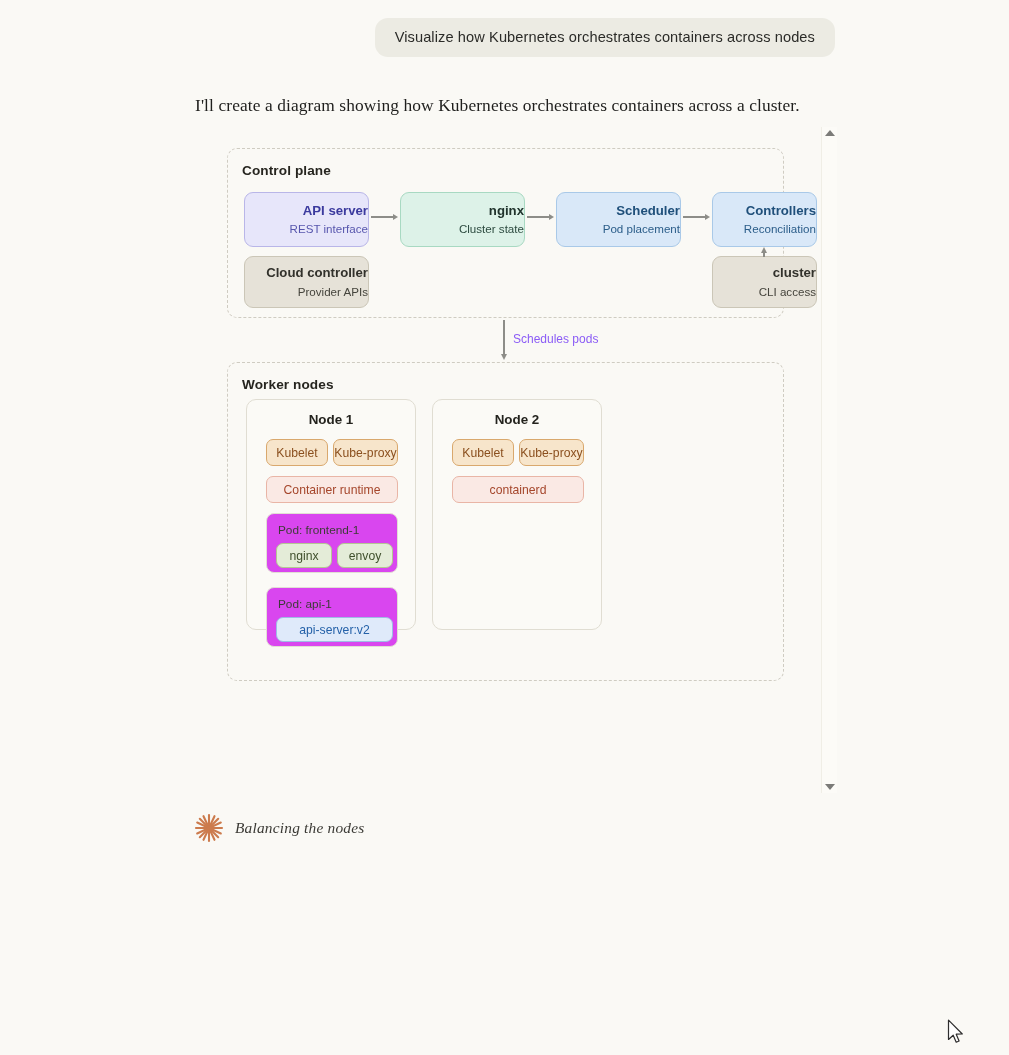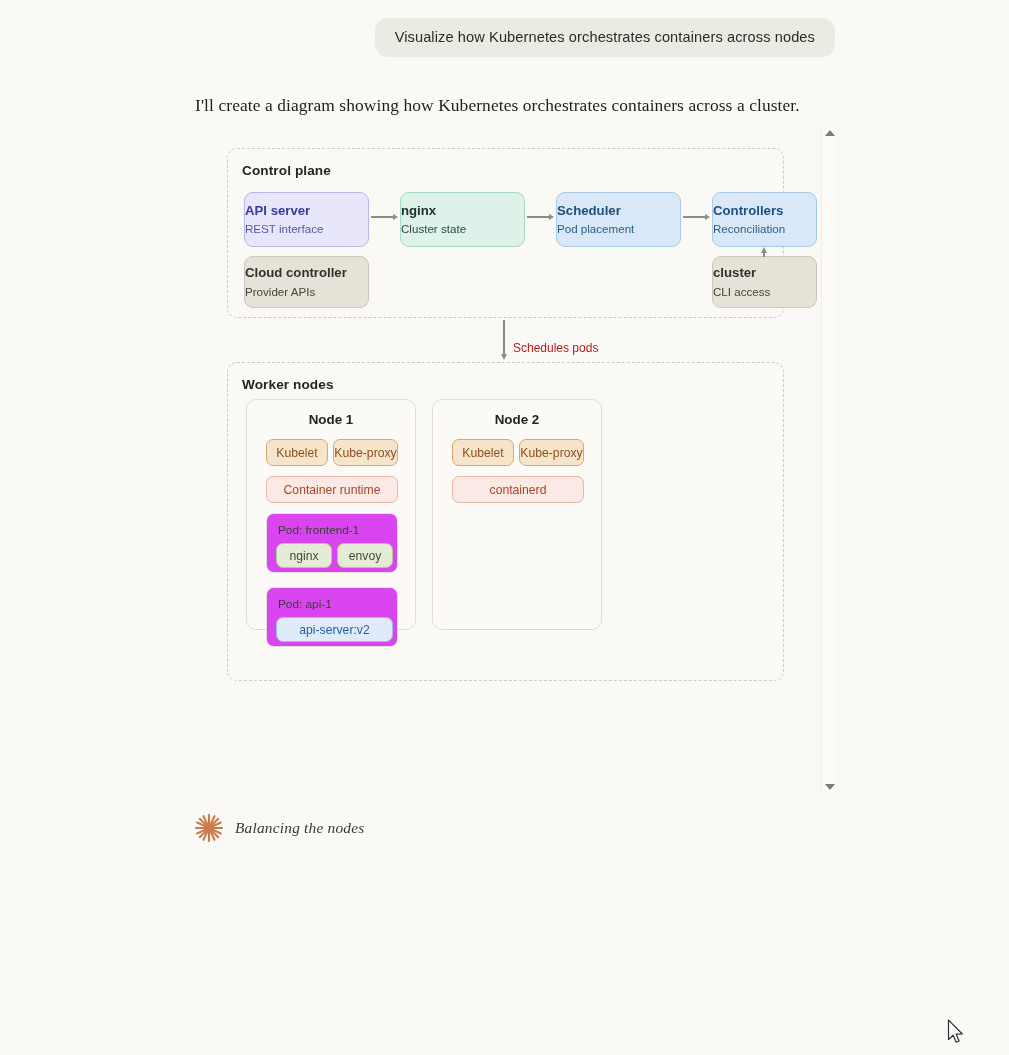--- a/index.html
+++ b/index.html
@@ -64,21 +64,21 @@
   
   #worker-nodes { left: 32px; top: 234px; width: 557px; height: 319px; }
   #worker-nodes .section-title { left: 14px; top: 14px; }
 
   
   .cp-box {
     position: absolute;
     border-radius: 9px;
     border: 1px solid;
     display: flex; flex-direction: column;
-    align-items: flex-start; justify-content: center;
+    align-items: flex-end; justify-content: center;
     text-align: center;
   }
   .cp-title { font-size: 13.2px; font-weight: bold; line-height: 1.25; }
   .cp-sub   { font-size: 11.6px; line-height: 1.3; margin-top: 2px; }
 
   
   .arrow-h {
     position: absolute;
     height: 10px;
     display: flex; align-items: center;
@@ -113,22 +113,21 @@
   .arrow-down .shaft { width: 1.4px; background: #8d8d88; flex: 1; }
   .arrow-down .head {
     width: 0; height: 0;
     border-top: 6px solid #8d8d88;
     border-left: 3.8px solid transparent;
     border-right: 3.8px solid transparent;
   }
   .edge-label {
     position: absolute;
     font-size: 12px;
-    color: #b91c1c;
-    margin-top: 9px;
+    color: #8b5cf6;
   }
 
   
   .node-card {
     position: absolute;
     border: 1px solid #e0ddd2;
     border-radius: 10px;
     background: #fbfaf6;
   }
   .node-title {

